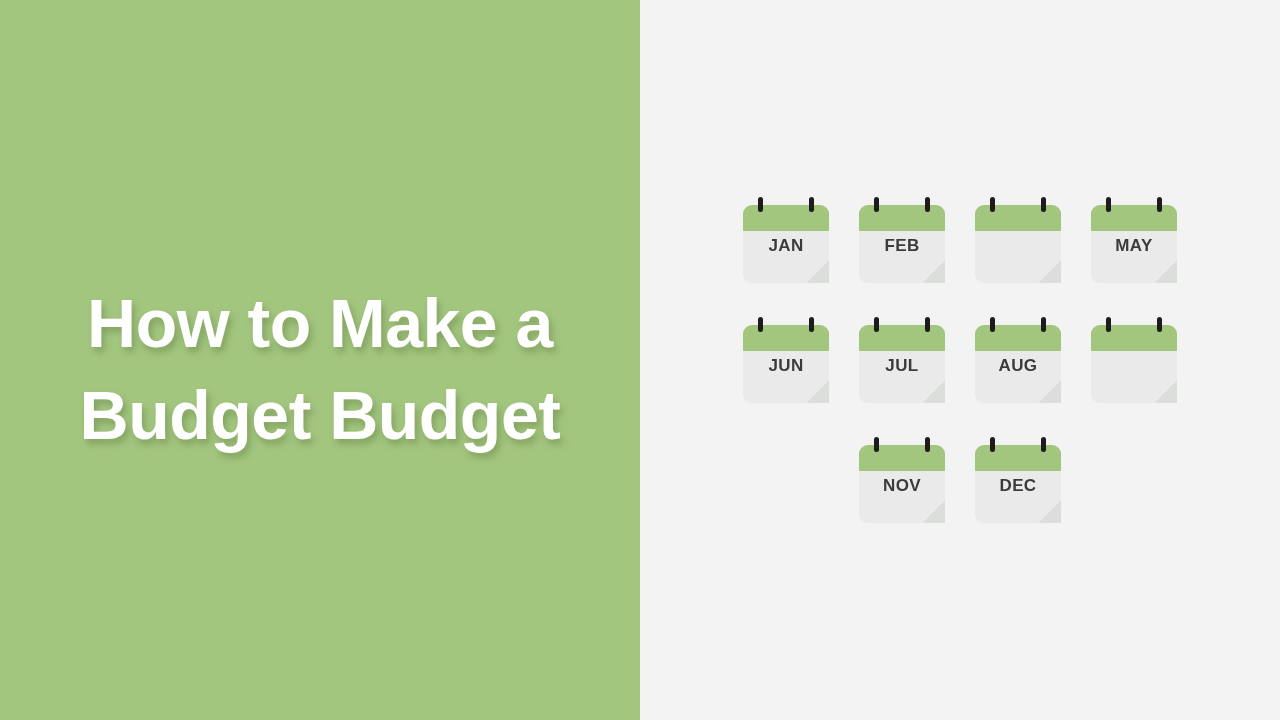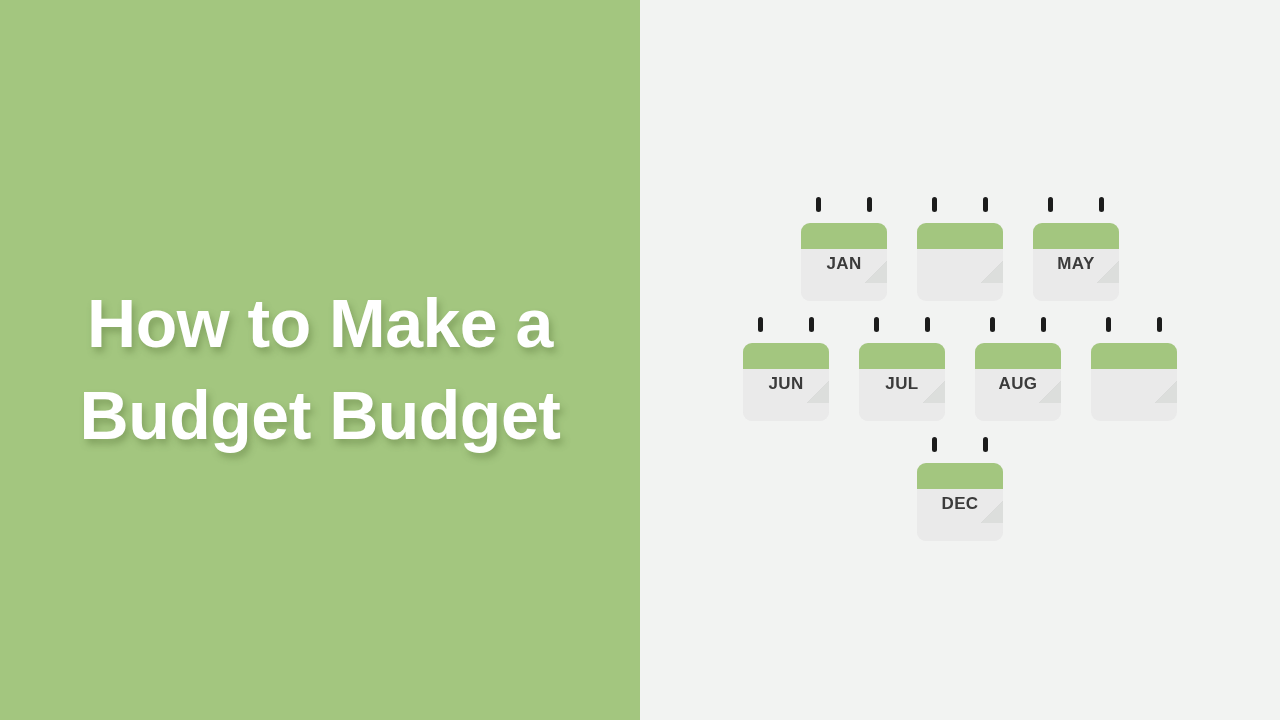--- a/index.html
+++ b/index.html
@@ -96,21 +96,21 @@
     height:15px;
     background:#1c1c1c;
     border-radius:2.5px;
   }
   .cal-ring.left  { left:15px; }
   .cal-ring.right { right:15px; }
 
   .cal-card {
     position:absolute;
     left:0;
-    top:26px;
+    top:8px;
     width:86px;
     height:78px;
     border-radius:9px;
     background:#eaeaea;
     overflow:hidden;
     z-index:2;
   }
 
   .cal-header {
     position:absolute;
@@ -193,20 +193,36 @@
             <div class="cal-body">
               <span class="cal-month">JAN</span>
             </div>
           </div>
           <div class="cal-fold">
             <span class="fold-shade"></span>
               <span class="fold-leaf"></span>
           </div>
         </div>
 
+        <div class="calendar">
+          <div class="cal-rings">
+            <span class="cal-ring left"></span>
+            <span class="cal-ring right"></span>
+          </div>
+          <div class="cal-card">
+            <div class="cal-header"></div>
+            <div class="cal-body">
+              <span class="cal-month">FEB</span>
+            </div>
+          </div>
+          <div class="cal-fold">
+            <span class="fold-shade"></span>
+              <span class="fold-leaf"></span>
+          </div>
+        </div>
 
 
         <div class="calendar">
           <div class="cal-rings">
             <span class="cal-ring left"></span>
             <span class="cal-ring right"></span>
           </div>
           <div class="cal-card">
             <div class="cal-header"></div>
           </div>
@@ -296,20 +312,36 @@
           </div>
           <div class="cal-fold">
             <span class="fold-shade"></span>
               <span class="fold-leaf"></span>
           </div>
         </div>
 
       </div>
 
       <div class="calendar-row">
+        <div class="calendar">
+          <div class="cal-rings">
+            <span class="cal-ring left"></span>
+            <span class="cal-ring right"></span>
+          </div>
+          <div class="cal-card">
+            <div class="cal-header"></div>
+            <div class="cal-body">
+              <span class="cal-month">NOV</span>
+            </div>
+          </div>
+          <div class="cal-fold">
+            <span class="fold-shade"></span>
+              <span class="fold-leaf"></span>
+          </div>
+        </div>
 
         <div class="calendar">
           <div class="cal-rings">
             <span class="cal-ring left"></span>
             <span class="cal-ring right"></span>
           </div>
           <div class="cal-card">
             <div class="cal-header"></div>
             <div class="cal-body">
               <span class="cal-month">DEC</span>

